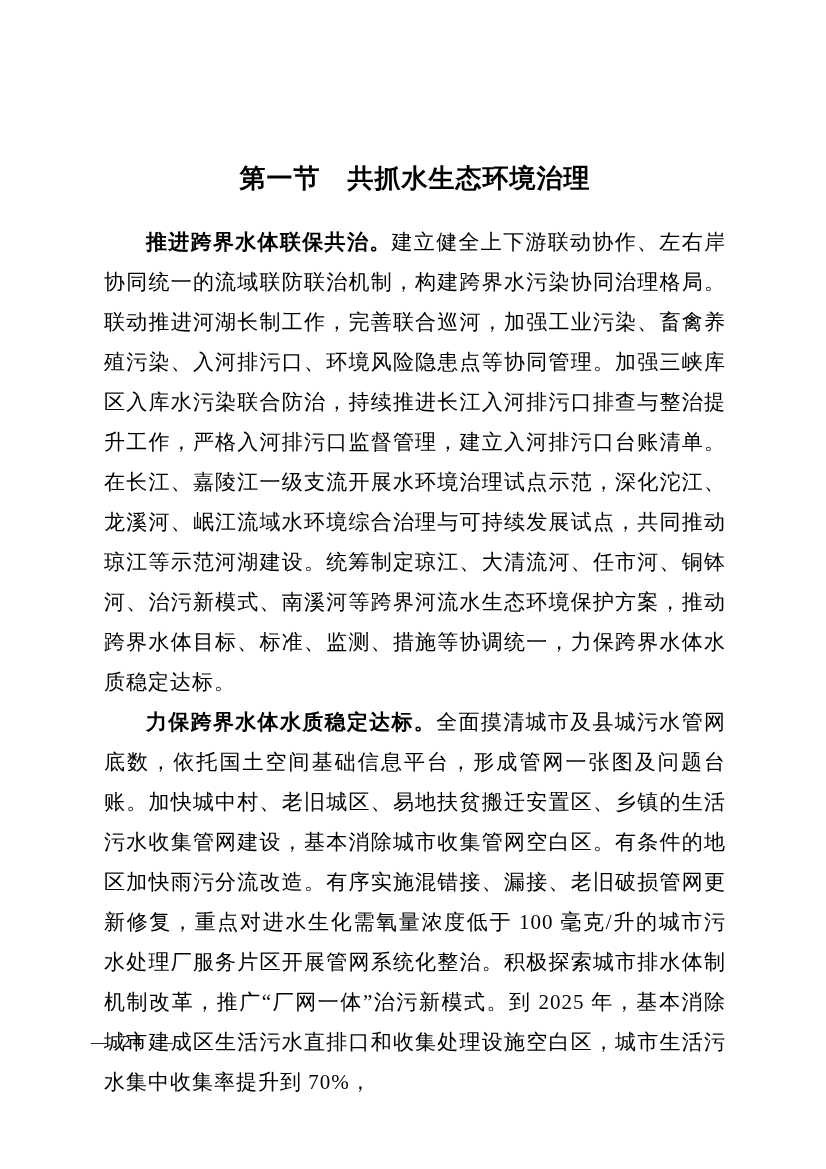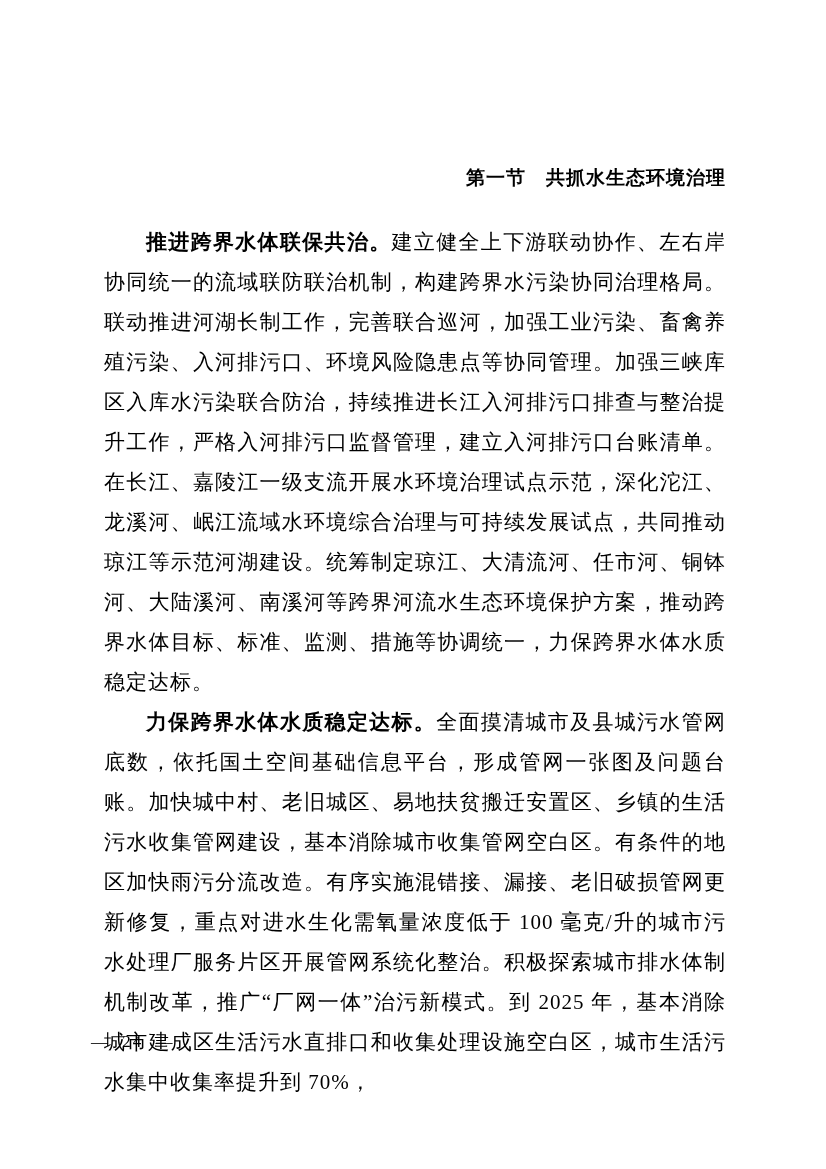--- a/index.html
+++ b/index.html
@@ -12,24 +12,24 @@
   }
   .page {
     position: absolute;
     inset: 0;
     padding: 158px 100px 0 104px;
     color: #000000;
     font-family: "Liberation Serif", "DejaVu Serif", serif;
   }
   .heading {
     font-family: "Liberation Sans", "DejaVu Sans", sans-serif;
-    font-size: 19px;
+    font-size: 26px;
     font-weight: 700;
     line-height: 40px;
-    text-align: right;
+    text-align: center;
     letter-spacing: 1px;
     margin: 0 0 24px 0;
   }
   .para {
     margin: 0;
     font-size: 21px;
     line-height: 40px;
     letter-spacing: 1px;
     text-align: justify;
     text-indent: 2em;
@@ -49,19 +49,19 @@
     font-family: Liberation Serif, serif;
   }
 </style>
 </head>
 <body>
 
 <div class="page">
 
   <h1 class="heading">第一节　共抓水生态环境治理</h1>
 
-  <p class="para"><span class="lead">推进跨界水体联保共治。</span><span>建立健全上下游联动协作、左右岸协同统一的流域联防联治机制，构建跨界水污染协同治理格局。联动推进河湖长制工作，完善联合巡河，加强工业污染、畜禽养殖污染、入河排污口、环境风险隐患点等协同管理。加强三峡库区入库水污染联合防治，持续推进长江入河排污口排查与整治提升工作，严格入河排污口监督管理，建立入河排污口台账清单。在长江、嘉陵江一级支流开展水环境治理试点示范，深化沱江、龙溪河、岷江流域水环境综合治理与可持续发展试点，共同推动琼江等示范河湖建设。统筹制定琼江、大清流河、任市河、铜钵河、大陆溪河、南溪河等跨界河流水生态环境保护方案，推动跨界水体目标、标准、监测、措施等协调统一，力保跨界水体水质稳定达标。</span></p>
+  <p class="para"><span class="lead">推进跨界水体联保共治。</span><span>建立健全上下游联动协作、左右岸协同统一的流域联防联治机制，构建跨界水污染协同治理格局。联动推进河湖长制工作，完善联合巡河，加强工业污染、畜禽养殖污染、入河排污口、环境风险隐患点等协同管理。加强三峡库区入库水污染联合防治，持续推进长江入河排污口排查与整治提升工作，严格入河排污口监督管理，建立入河排污口台账清单。在长江、嘉陵江一级支流开展水环境治理试点示范，深化沱江、龙溪河、岷江流域水环境综合治理与可持续发展试点，共同推动琼江等示范河湖建设。统筹制定琼江、大清流河、任市河、铜钵河、治污新模式、南溪河等跨界河流水生态环境保护方案，推动跨界水体目标、标准、监测、措施等协调统一，力保跨界水体水质稳定达标。</span></p>
 
   <p class="para"><span class="lead">力保跨界水体水质稳定达标。</span><span>全面摸清城市及县城污水管网底数，依托国土空间基础信息平台，形成管网一张图及问题台账。加快城中村、老旧城区、易地扶贫搬迁安置区、乡镇的生活污水收集管网建设，基本消除城市收集管网空白区。有条件的地区加快雨污分流改造。有序实施混错接、漏接、老旧破损管网更新修复，重点对进水生化需氧量浓度低于 100 毫克/升的城市污水处理厂服务片区开展管网系统化整治。积极探索城市排水体制机制改革，推广“厂网一体”治污新模式。到 2025 年，基本消除城市建成区生活污水直排口和收集处理设施空白区，城市生活污水集中收集率提升到 70%，</span></p>
 
   <div class="page-footer">— 24 —</div>
 
 </div>
 
 </body></html>

